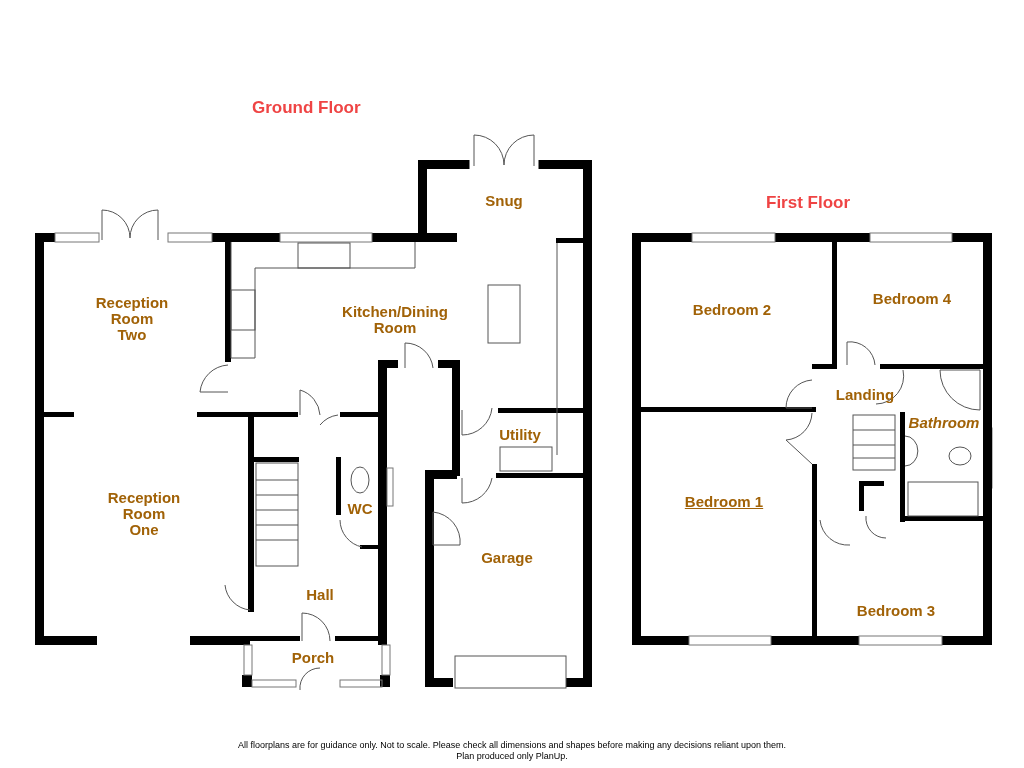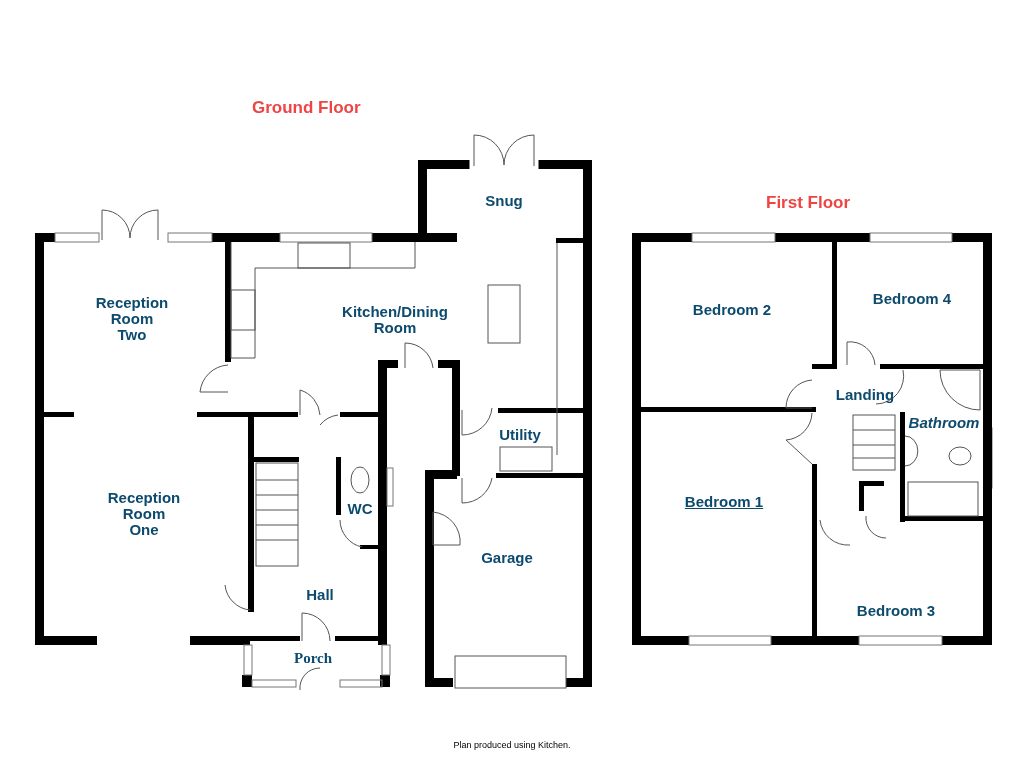--- a/index.html
+++ b/index.html
@@ -1,19 +1,19 @@
 <!DOCTYPE html>
 <html><head>
 <meta charset="utf-8">
 <style>
   html, body { margin: 0; padding: 0; background: #ffffff; }
   body { width: 1024px; height: 768px; position: relative; overflow: hidden; font-family: "Liberation Sans", sans-serif; }
   svg.plan { position: absolute; left: 0; top: 0; }
   .title { position: absolute; font-weight: bold; font-size: 17px; color: #ef4444; font-family: "Liberation Sans", sans-serif; }
-  .room-label { position: absolute; font-weight: bold; font-size: 15px; color: #0c4a6e; text-align: center; line-height: 16px; font-family: "Liberation Sans", sans-serif; white-space: pre-line; }
+  .room-label { position: absolute; font-weight: bold; font-size: 15px; color: #a16207; text-align: center; line-height: 16px; font-family: "Liberation Sans", sans-serif; white-space: pre-line; }
   .footer { position: absolute; left: 0; width: 1024px; top: 740px; text-align: center; font-size: 9px; color: #000; line-height: 11px; font-family: "Liberation Sans", sans-serif; }
 </style>
 </head>
 <body>
 
 <svg class="plan" width="1024" height="768">
   <g fill="#000">
 
     <rect x="35" y="233" width="9" height="412"></rect>
     <rect x="35" y="233" width="20" height="9"></rect>
@@ -144,25 +144,26 @@
 Two</div>
 <div class="room-label" style="left:84px; top:490px; width:120px;">Reception
 Room
 One</div>
 <div class="room-label" style="left:335px; top:276px; width:120px;margin-top:28px;">Kitchen/Dining
 Room</div>
 <div class="room-label" style="left:474px; top:193px; width:60px;">Snug</div>
 <div class="room-label" style="left:490px; top:427px; width:60px;">Utility</div>
 <div class="room-label" style="left:340px; top:501px; width:40px;">WC</div>
 <div class="room-label" style="left:290px; top:587px; width:60px;">Hall</div>
-<div class="room-label" style="left:283px; top:650px; width:60px;font-family:Liberation Serif, serif;">Porch</div>
+<div class="room-label" style="left:283px; top:650px; width:60px;">Porch</div>
 <div class="room-label" style="left:472px; top:550px; width:70px;">Garage</div>
 
 <div class="room-label" style="left:672px; top:302px; width:120px;">Bedroom 2</div>
 <div class="room-label" style="left:852px; top:291px; width:120px;">Bedroom 4</div>
 <div class="room-label" style="left:664px; top:494px; width:120px;text-decoration:underline;">Bedroom 1</div>
 <div class="room-label" style="left:836px; top:566px; width:120px;margin-top:37px;">Bedroom 3</div>
 <div class="room-label" style="left:830px; top:387px; width:70px;">Landing</div>
 <div class="room-label" style="left:906px; top:415px; width:76px;font-style:italic;">Bathroom</div>
 
 <div class="footer">
-  <div>Plan produced using Kitchen.</div>
+  <div>All floorplans are for guidance only. Not to scale. Please check all dimensions and shapes before making any decisions reliant upon them.</div>
+  <div>Plan produced only PlanUp.</div>
 </div>
 
 </body></html>

